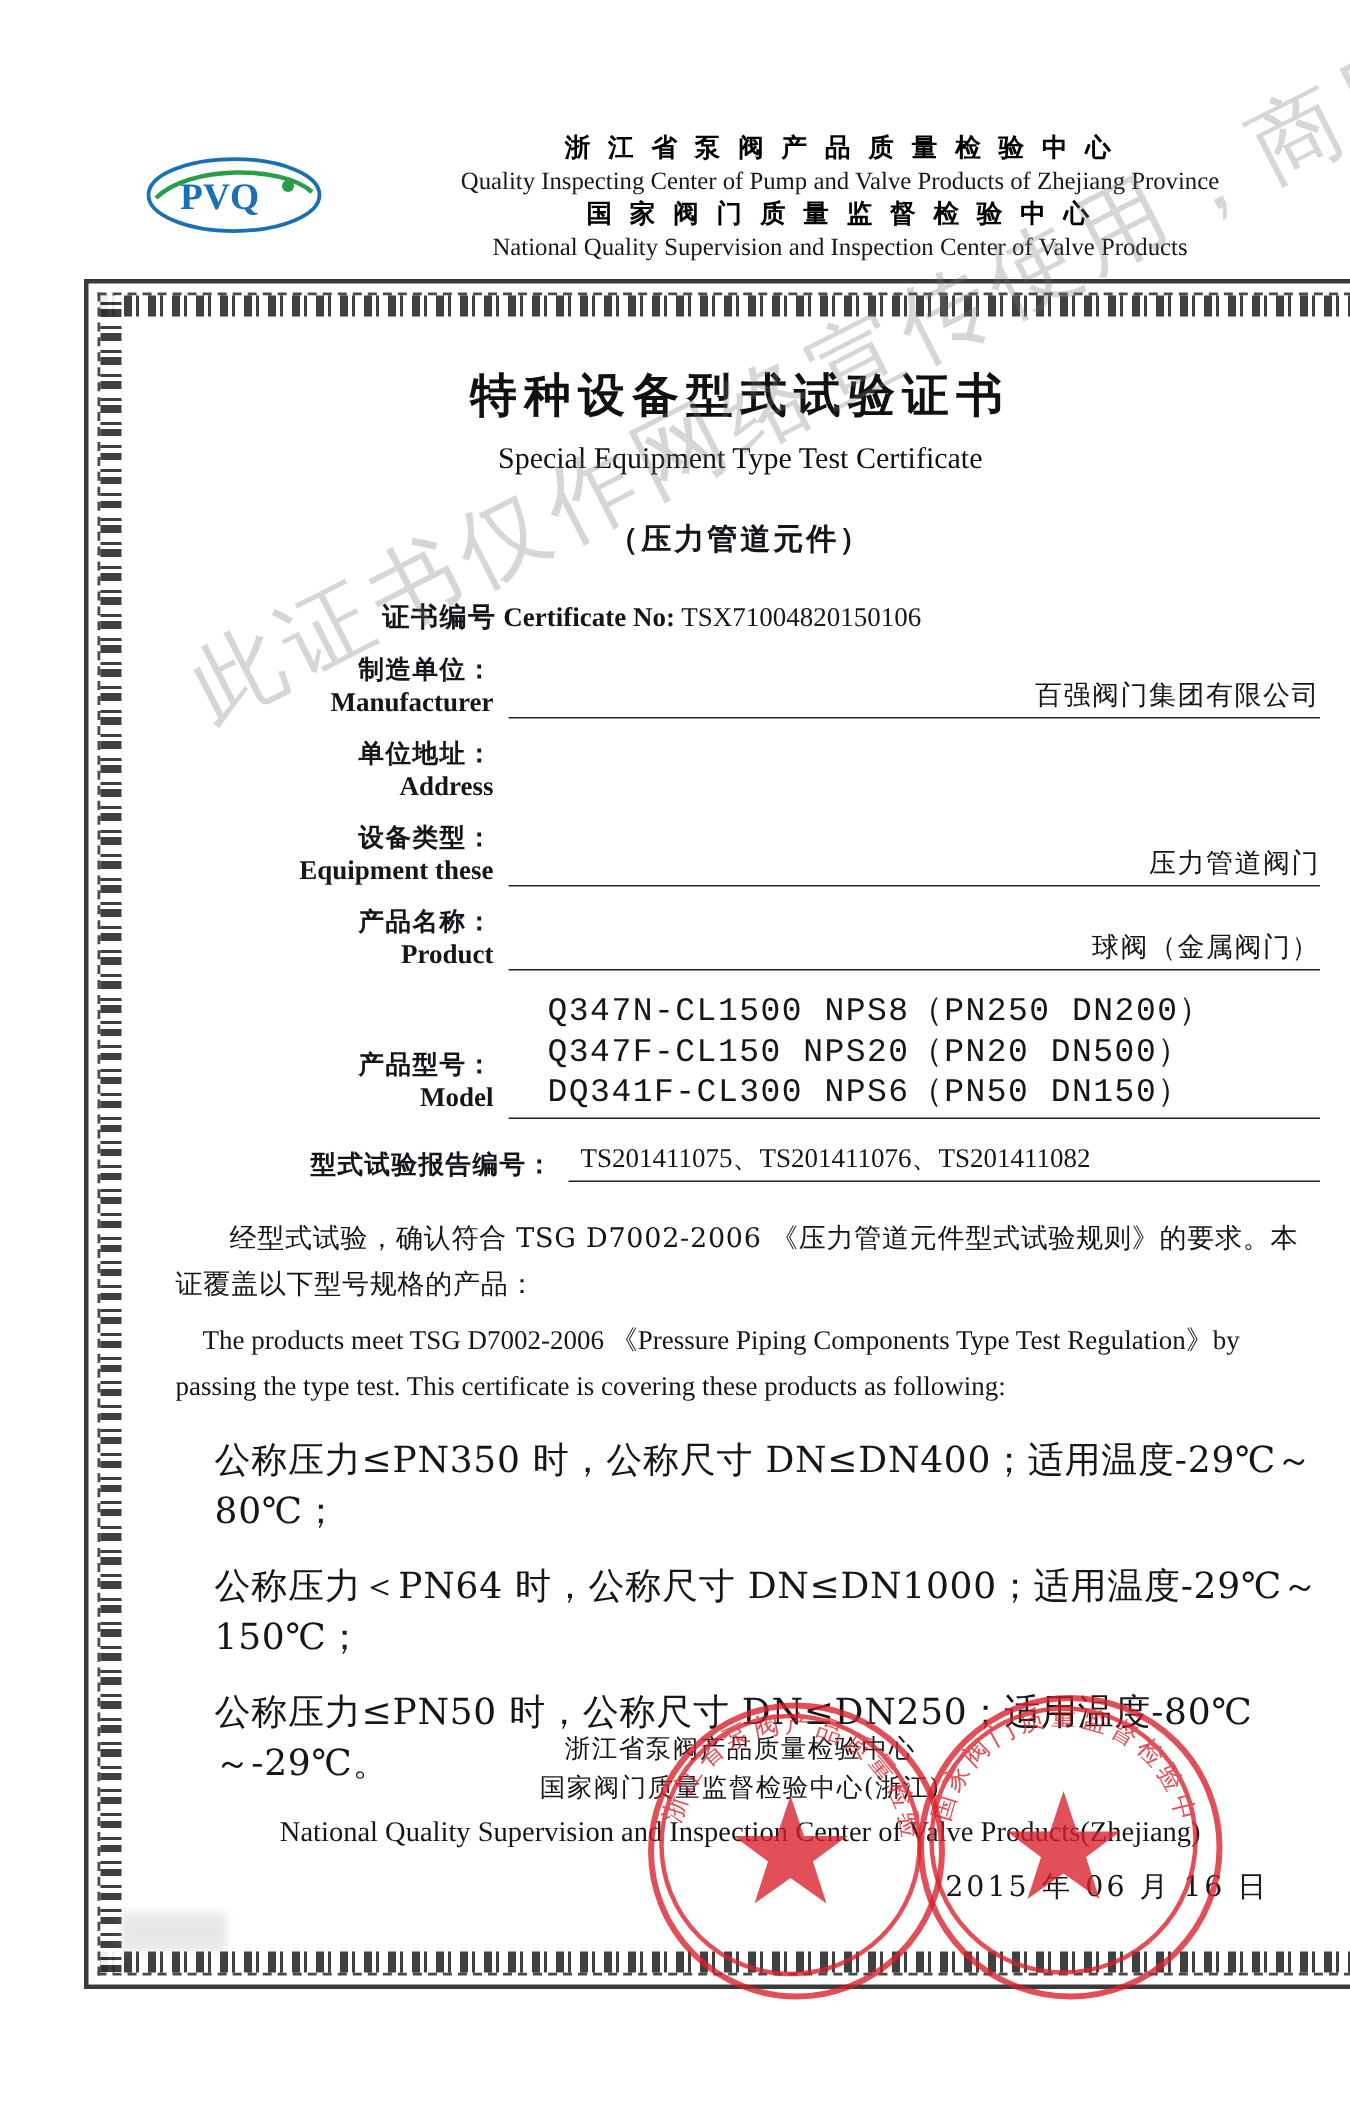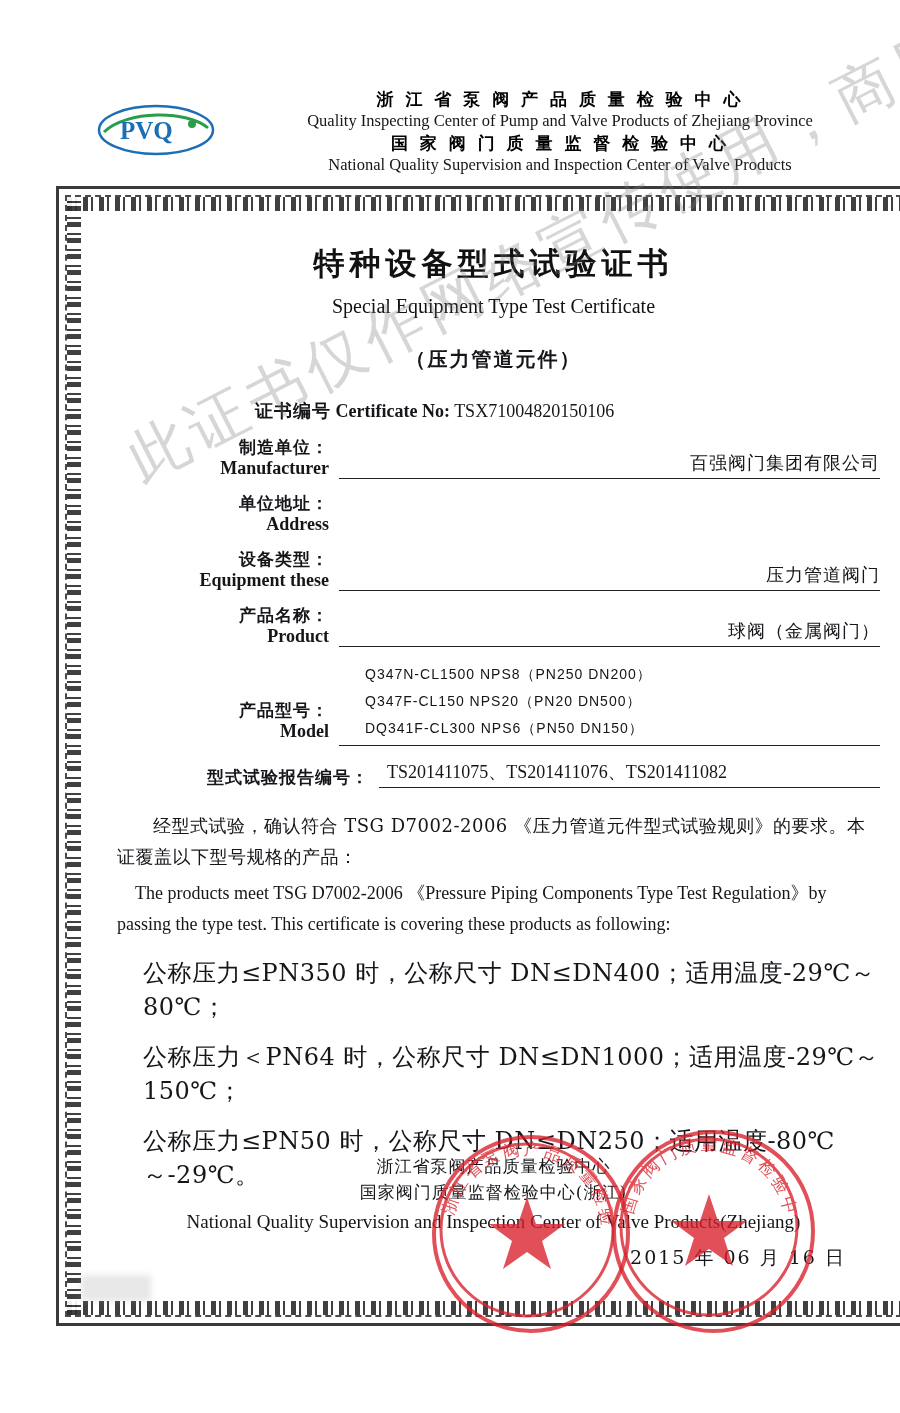--- a/index.html
+++ b/index.html
@@ -193,22 +193,22 @@
     letter-spacing: 1px;
   }
   .field .value.latin {
     font-family: "Liberation Serif", serif;
     letter-spacing: 0;
   }
   .field.model .value {
     text-align: left;
     padding-left: 26px;
     line-height: 27px;
-    font-family: Liberation Sans, sans-serif;
-    font-size: 14px;
+    font-family: Liberation Mono, monospace;
+    font-size: 22px;
   }
   .field.model .value .mline { display: block; white-space: nowrap; }
   .field.model .label { padding-bottom: 4px; }
   .field.report .label { width: 250px; }
   .field.report .value { text-align: left; padding-left: 8px; font-size: 18px; }
 
   
   .para {
     margin-top: 22px;
     padding: 0 28px 0 32px;

